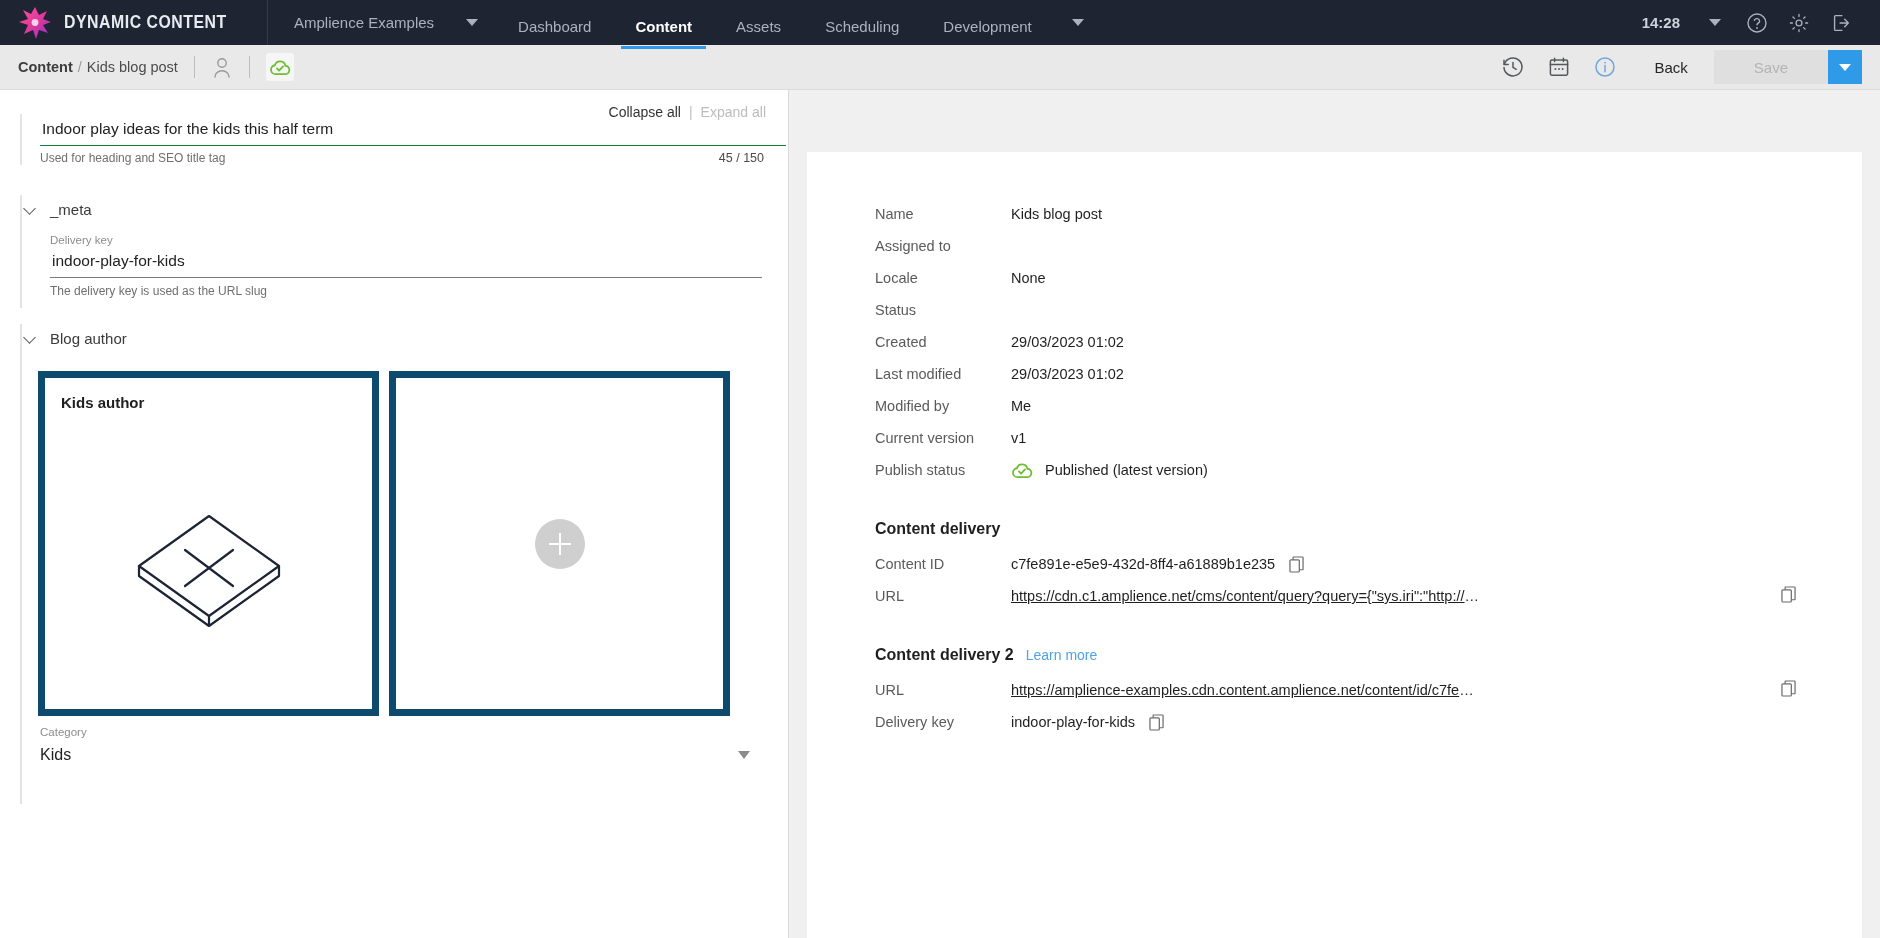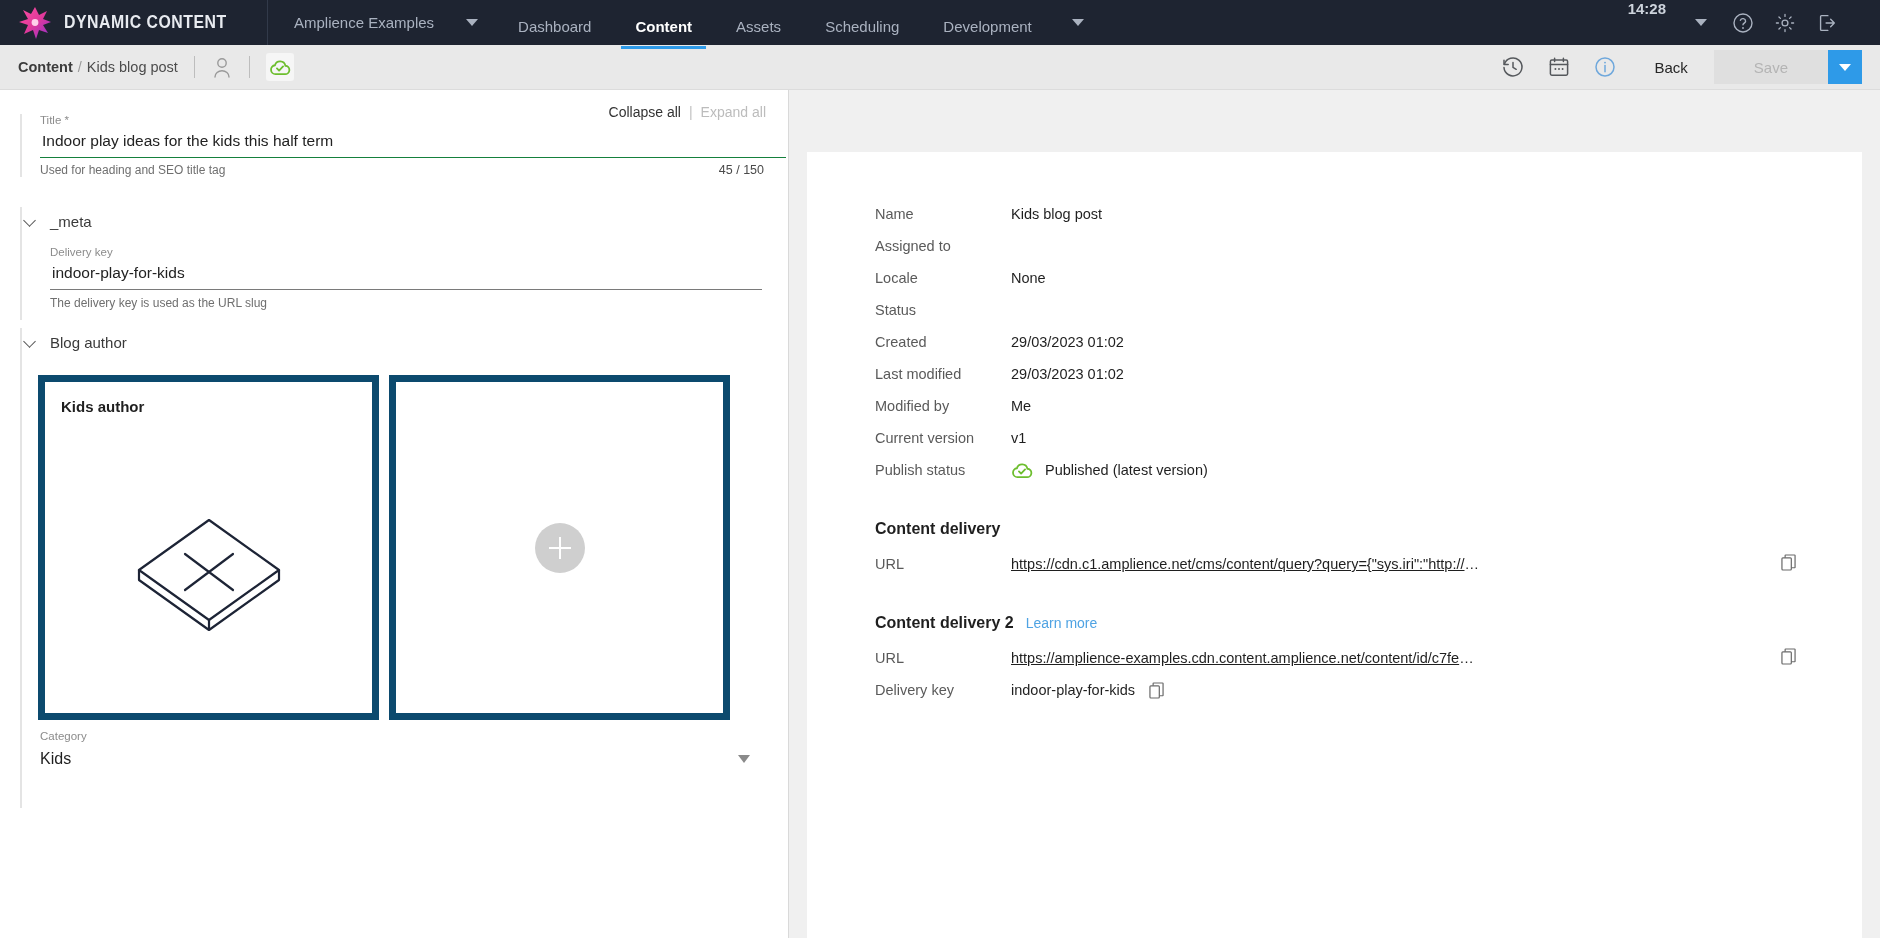--- a/index.html
+++ b/index.html
@@ -37,21 +37,21 @@
   .nav-item.active { color: #ffffff; font-weight: bold; }
   .nav-item.active::after {
     content: ""; position: absolute; left: 8px; right: 8px; bottom: 0;
     height: 3px; background: #2e9ae8;
   }
   .caret-down {
     width: 0; height: 0; border-left: 6px solid transparent;
     border-right: 6px solid transparent; border-top: 7px solid #aab2c0;
   }
   .nav-caret { display: flex; align-items: center; padding: 0 18px; height: 45px; cursor: pointer; }
-  .nav-right { margin-left: auto; display: flex; align-items: flex-start; height: 45px; padding-right: 32px; }
+  .nav-right { margin-left: auto; display: flex; align-items: center; height: 45px; padding-right: 18px; }
   .nav-clock { font-size: 15px; color: #cdd3dc; font-weight: bold; padding: 0 14px; }
   .nav-icon-btn {
     width: 42px; height: 45px; display: flex; align-items: center;
     justify-content: center; cursor: pointer;
   }
 
   
   .subheader {
     height: 45px; width: 100%;
     background: #e9e9e9; border-bottom: 1px solid #dcdcdc;
@@ -345,41 +345,40 @@
 
   <div class="form-pane">
 
     <div class="form-toolbar">
       <span class="link-collapse">Collapse all</span>
       <span class="link-pipe">|</span>
       <span class="link-expand">Expand all</span>
     </div>
 
     <div class="field-block">
-      <div class="field-label">Title *</div>
       <input class="field-input" value="Indoor play ideas for the kids this half term" style="">
       <div class="field-foot">
         <span class="field-hint">Used for heading and SEO title tag</span>
         <span class="field-count">45 / 150</span>
       </div>
     </div>
 
     <div class="section">
       <div class="section-head">
         <span class="chev"></span>
         <span class="section-title">_meta</span>
       </div>
       <div class="sub-field">
         <div class="sub-label">Delivery key</div>
         <input class="sub-input" value="indoor-play-for-kids" style="">
         <div class="sub-hint">The delivery key is used as the URL slug</div>
       </div>
     </div>
 
-    <div class="section" style="margin-top:18px;">
+    <div class="section" style="margin-top:26px;">
       <div class="section-head">
         <span class="chev"></span>
         <span class="section-title">Blog author</span>
       </div>
 
       <div class="card-row">
         <div class="card">
           <div class="card-title">Kids author</div>
           <div class="card-art">
             <svg width="160" height="150" viewBox="0 0 160 150" fill="none" stroke="#1d2436" stroke-width="2.2" stroke-linejoin="round">
@@ -455,20 +454,30 @@
             </svg>
           </span>
           <span>Published (latest version)</span>
         </span>
       </div>
 
       <div class="props-section-title">
         <span>Content delivery</span>
       </div>
 
+      <div class="prop-row prop-row-link">
+        <span class="prop-key">Content ID</span>
+        <span class="prop-val">c7fe891e-e5e9-432d-8ff4-a61889b1e235</span>
+        <span class="copy-icon">
+          <svg width="15" height="17" viewBox="0 0 16 18" fill="none" stroke="#6b6b6b" stroke-width="1.3">
+            <rect x="1" y="4" width="10" height="13" rx="1"></rect>
+            <path d="M4.4 4V1.6A.6.6 0 0 1 5 1h9.4a.6.6 0 0 1 .6.6V14a.6.6 0 0 1-.6.6H11"></path>
+          </svg>
+        </span>
+      </div>
 
       <div class="prop-row prop-row-link">
         <span class="prop-key">URL</span>
         <a class="prop-link">https://cdn.c1.amplience.net/cms/content/query?query={"sys.iri":"http://co...</a>
         <span class="copy-icon-abs">
           <svg width="15" height="17" viewBox="0 0 16 18" fill="none" stroke="#6b6b6b" stroke-width="1.3">
             <rect x="1" y="4" width="10" height="13" rx="1"></rect>
             <path d="M4.4 4V1.6A.6.6 0 0 1 5 1h9.4a.6.6 0 0 1 .6.6V14a.6.6 0 0 1-.6.6H11"></path>
           </svg>
         </span>

